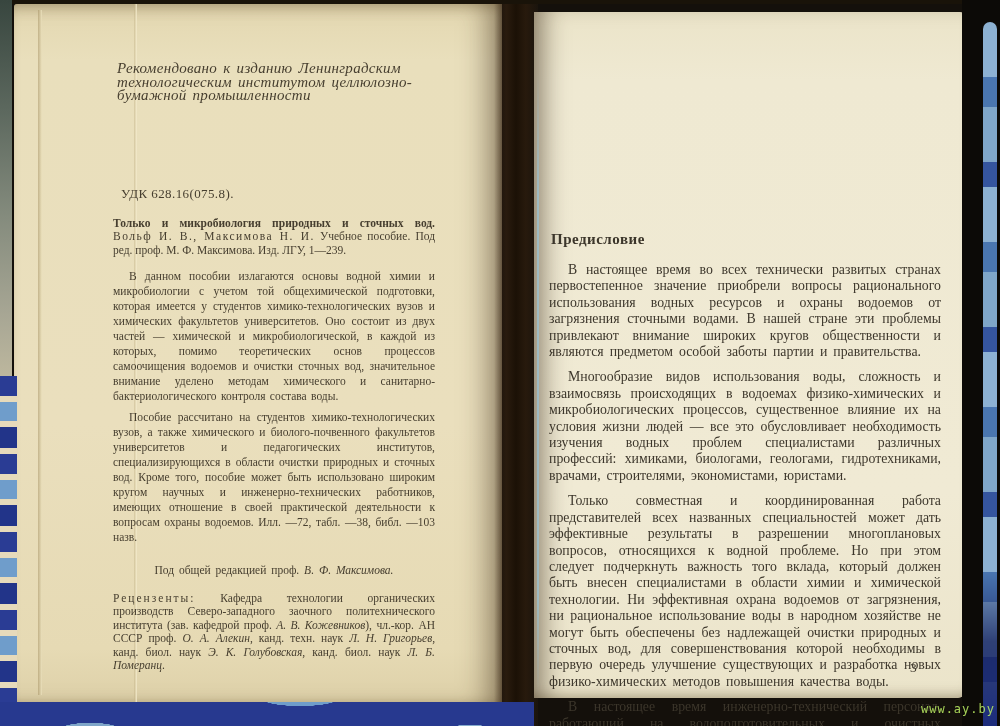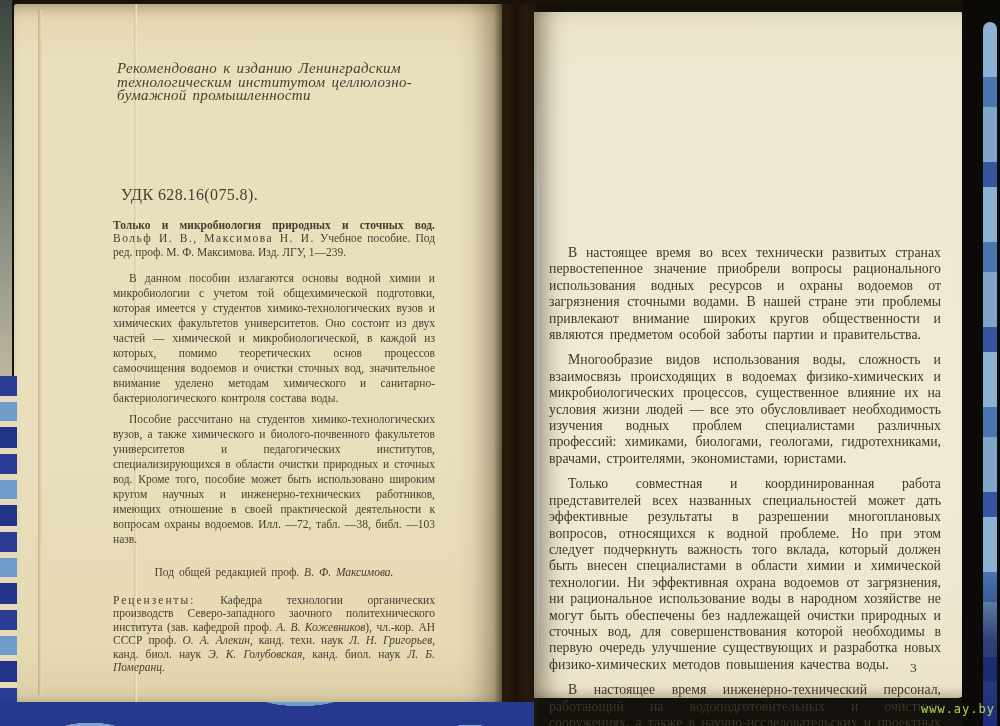--- a/index.html
+++ b/index.html
@@ -50,21 +50,21 @@
     background:
       linear-gradient(180deg,rgba(0,0,0,0) 0%,rgba(0,0,0,0) 78%,rgba(20,30,90,.75) 88%,#1c2c7c 100%),
       repeating-linear-gradient(180deg,
         #8db1d2 0px,#8db1d2 55px,#4a76b0 55px,#4a76b0 85px,
         #7fa6c9 85px,#7fa6c9 140px,#35559f 140px,#35559f 165px);}
 
   
   .lp-content{position:absolute;left:99px;top:58px;width:322px;color:#463e2f;}
   .recommendation{font-style:italic;font-size:15px;line-height:13.5px;
     margin:0 0 0 4px;width:300px;letter-spacing:.3px;word-spacing:2px;}
-  .udk{margin:83px 0 4px 8px;font-size:16px;letter-spacing:.4px;}
+  .udk{margin:83px 0 4px 8px;font-size:13px;letter-spacing:.4px;}
   .biblio{margin-top:15px;font-size:11.5px;line-height:13.5px;text-align:justify;}
   .biblio .bold{font-weight:bold;word-spacing:2px;}
   .biblio .spaced{letter-spacing:1.5px;}
   .abstract{margin:6px 0 0 0;font-size:11.5px;line-height:15px;
     text-align:justify;text-indent:16px;word-spacing:1.5px;}
   .editor-line{margin:19px 0 0 0;font-size:11.5px;text-align:center;word-spacing:2px;}
   .editor-line .ital{font-style:italic;}
   .reviewers{margin:16px 0 0 0;font-size:11.5px;line-height:13.6px;
     text-align:justify;word-spacing:1.5px;}
   .reviewers .spaced{letter-spacing:2px;}
@@ -112,20 +112,21 @@
     </div>
 
   </div>
 
   <div class="gutter"></div>
 
   <div class="right-page">
     <div class="endpaper-line"></div>
 
     <div class="rp-content">
+      <div class="preface-heading">Предисловие</div>
       <p class="rp-para">В настоящее время во всех технически развитых странах первостепенное значение приобрели вопросы рационального использования водных ресурсов и охраны водоемов от загрязнения сточными водами. В нашей стране эти проблемы привлекают внимание широких кругов общественности и являются предметом особой заботы партии и правительства.</p>
       <p class="rp-para">Многообразие видов использования воды, сложность и взаимосвязь происходящих в водоемах физико-химических и микробиологических процессов, существенное влияние их на условия жизни людей — все это обусловливает необходимость изучения водных проблем специалистами различных профессий: химиками, биологами, геологами, гидротехниками, врачами, строителями, экономистами, юристами.</p>
       <p class="rp-para">Только совместная и координированная работа представителей всех названных специальностей может дать эффективные результаты в разрешении многоплановых вопросов, относящихся к водной проблеме. Но при этом следует подчеркнуть важность того вклада, который должен быть внесен специалистами в области химии и химической технологии. Ни эффективная охрана водоемов от загрязнения, ни рациональное использование воды в народном хозяйстве не могут быть обеспечены без надлежащей очистки природных и сточных вод, для совершенствования которой необходимы в первую очередь улучшение существующих и разработка новых физико-химических методов повышения качества воды.</p>
       <p class="rp-para">В настоящее время инженерно-технический персонал, работающий на водоподготовительных и очистных сооружениях, а также в научно-исследовательских и проектных организациях, все чаще сталкивается с необходимостью изучения гидрохимии и водной микробиологии, поскольку расчеты допустимой нагрузки на водоемы невозможны без учета гидрологических</p>
     </div>
 
     <div class="page-number">3</div>
   </div>
 
   <div class="top-dark-line"></div>

